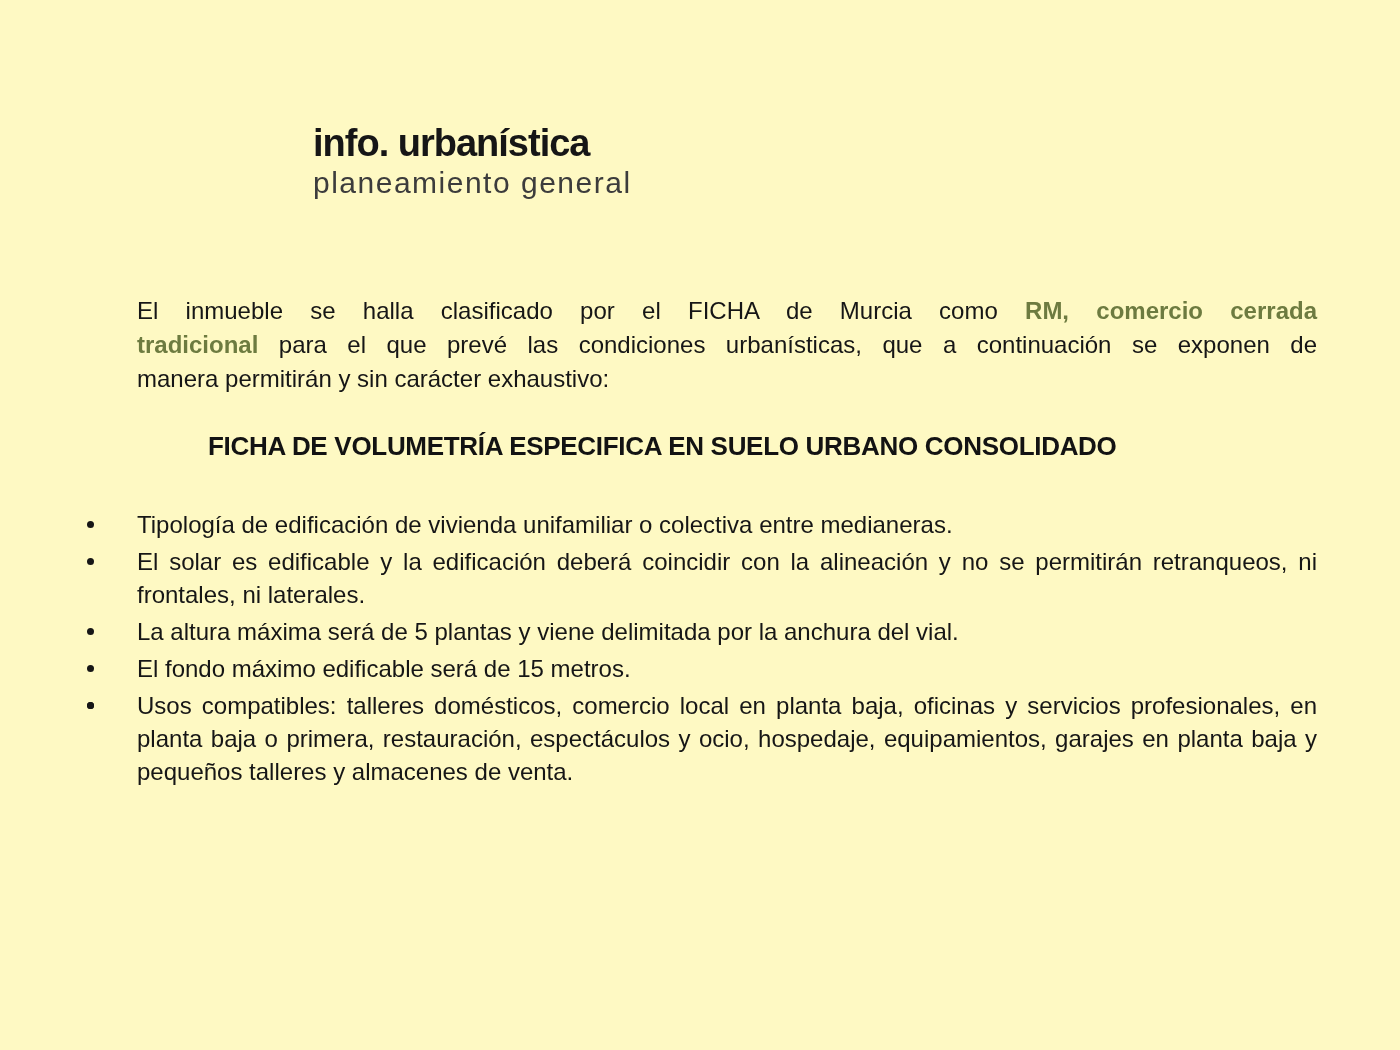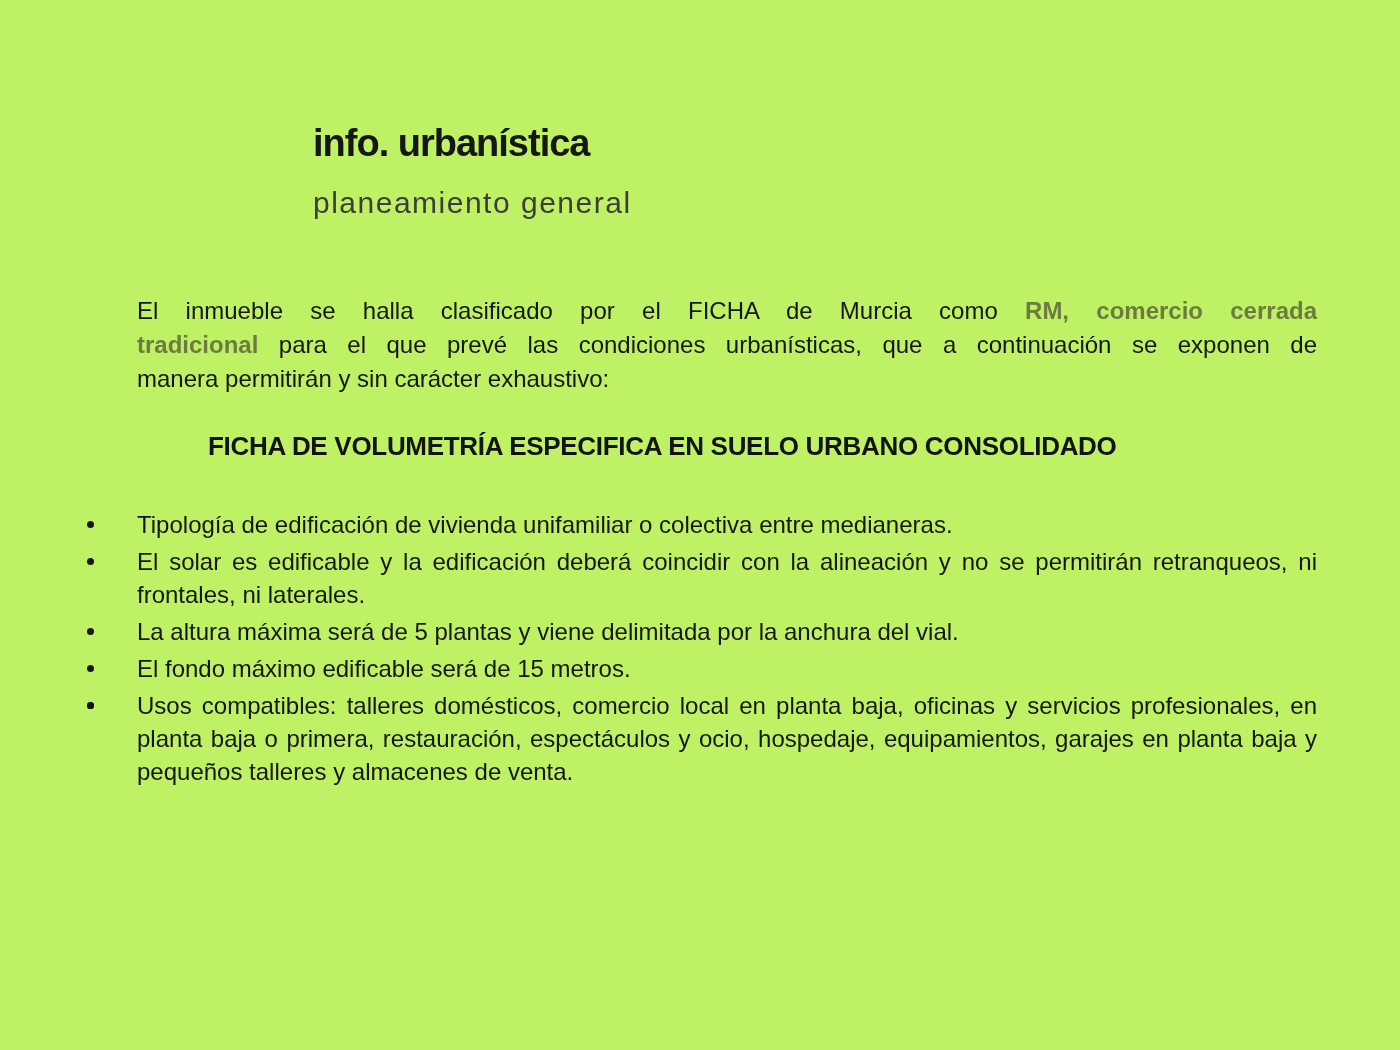--- a/index.html
+++ b/index.html
@@ -11,41 +11,41 @@
     height: 1050px;
     background: #ffffff;
     font-family: "Liberation Sans", sans-serif;
     color: #1c1c1c;
     position: relative;
     overflow: hidden;
   }
   .slide {
     position: absolute;
     inset: 0;
-    background: #bef264;
+    background: #fef9c3;
   }
   
   .title-block {
     position: absolute;
     left: 313px;
     top: 122px;
   }
   .title {
     font-size: 38px;
     font-weight: 700;
     letter-spacing: -1px;
     color: #161616;
     line-height: 1.15;
   }
   .subtitle {
     font-size: 30px;
     font-weight: 400;
     letter-spacing: 1.5px;
     color: #3c3c3c;
-    margin-top: 20px;
+    margin-top: 0;
   }
   
   .intro {
     position: absolute;
     left: 137px;
     top: 294px;
     width: 1180px;
     font-size: 24px;
     line-height: 34px;
     color: #161616;

